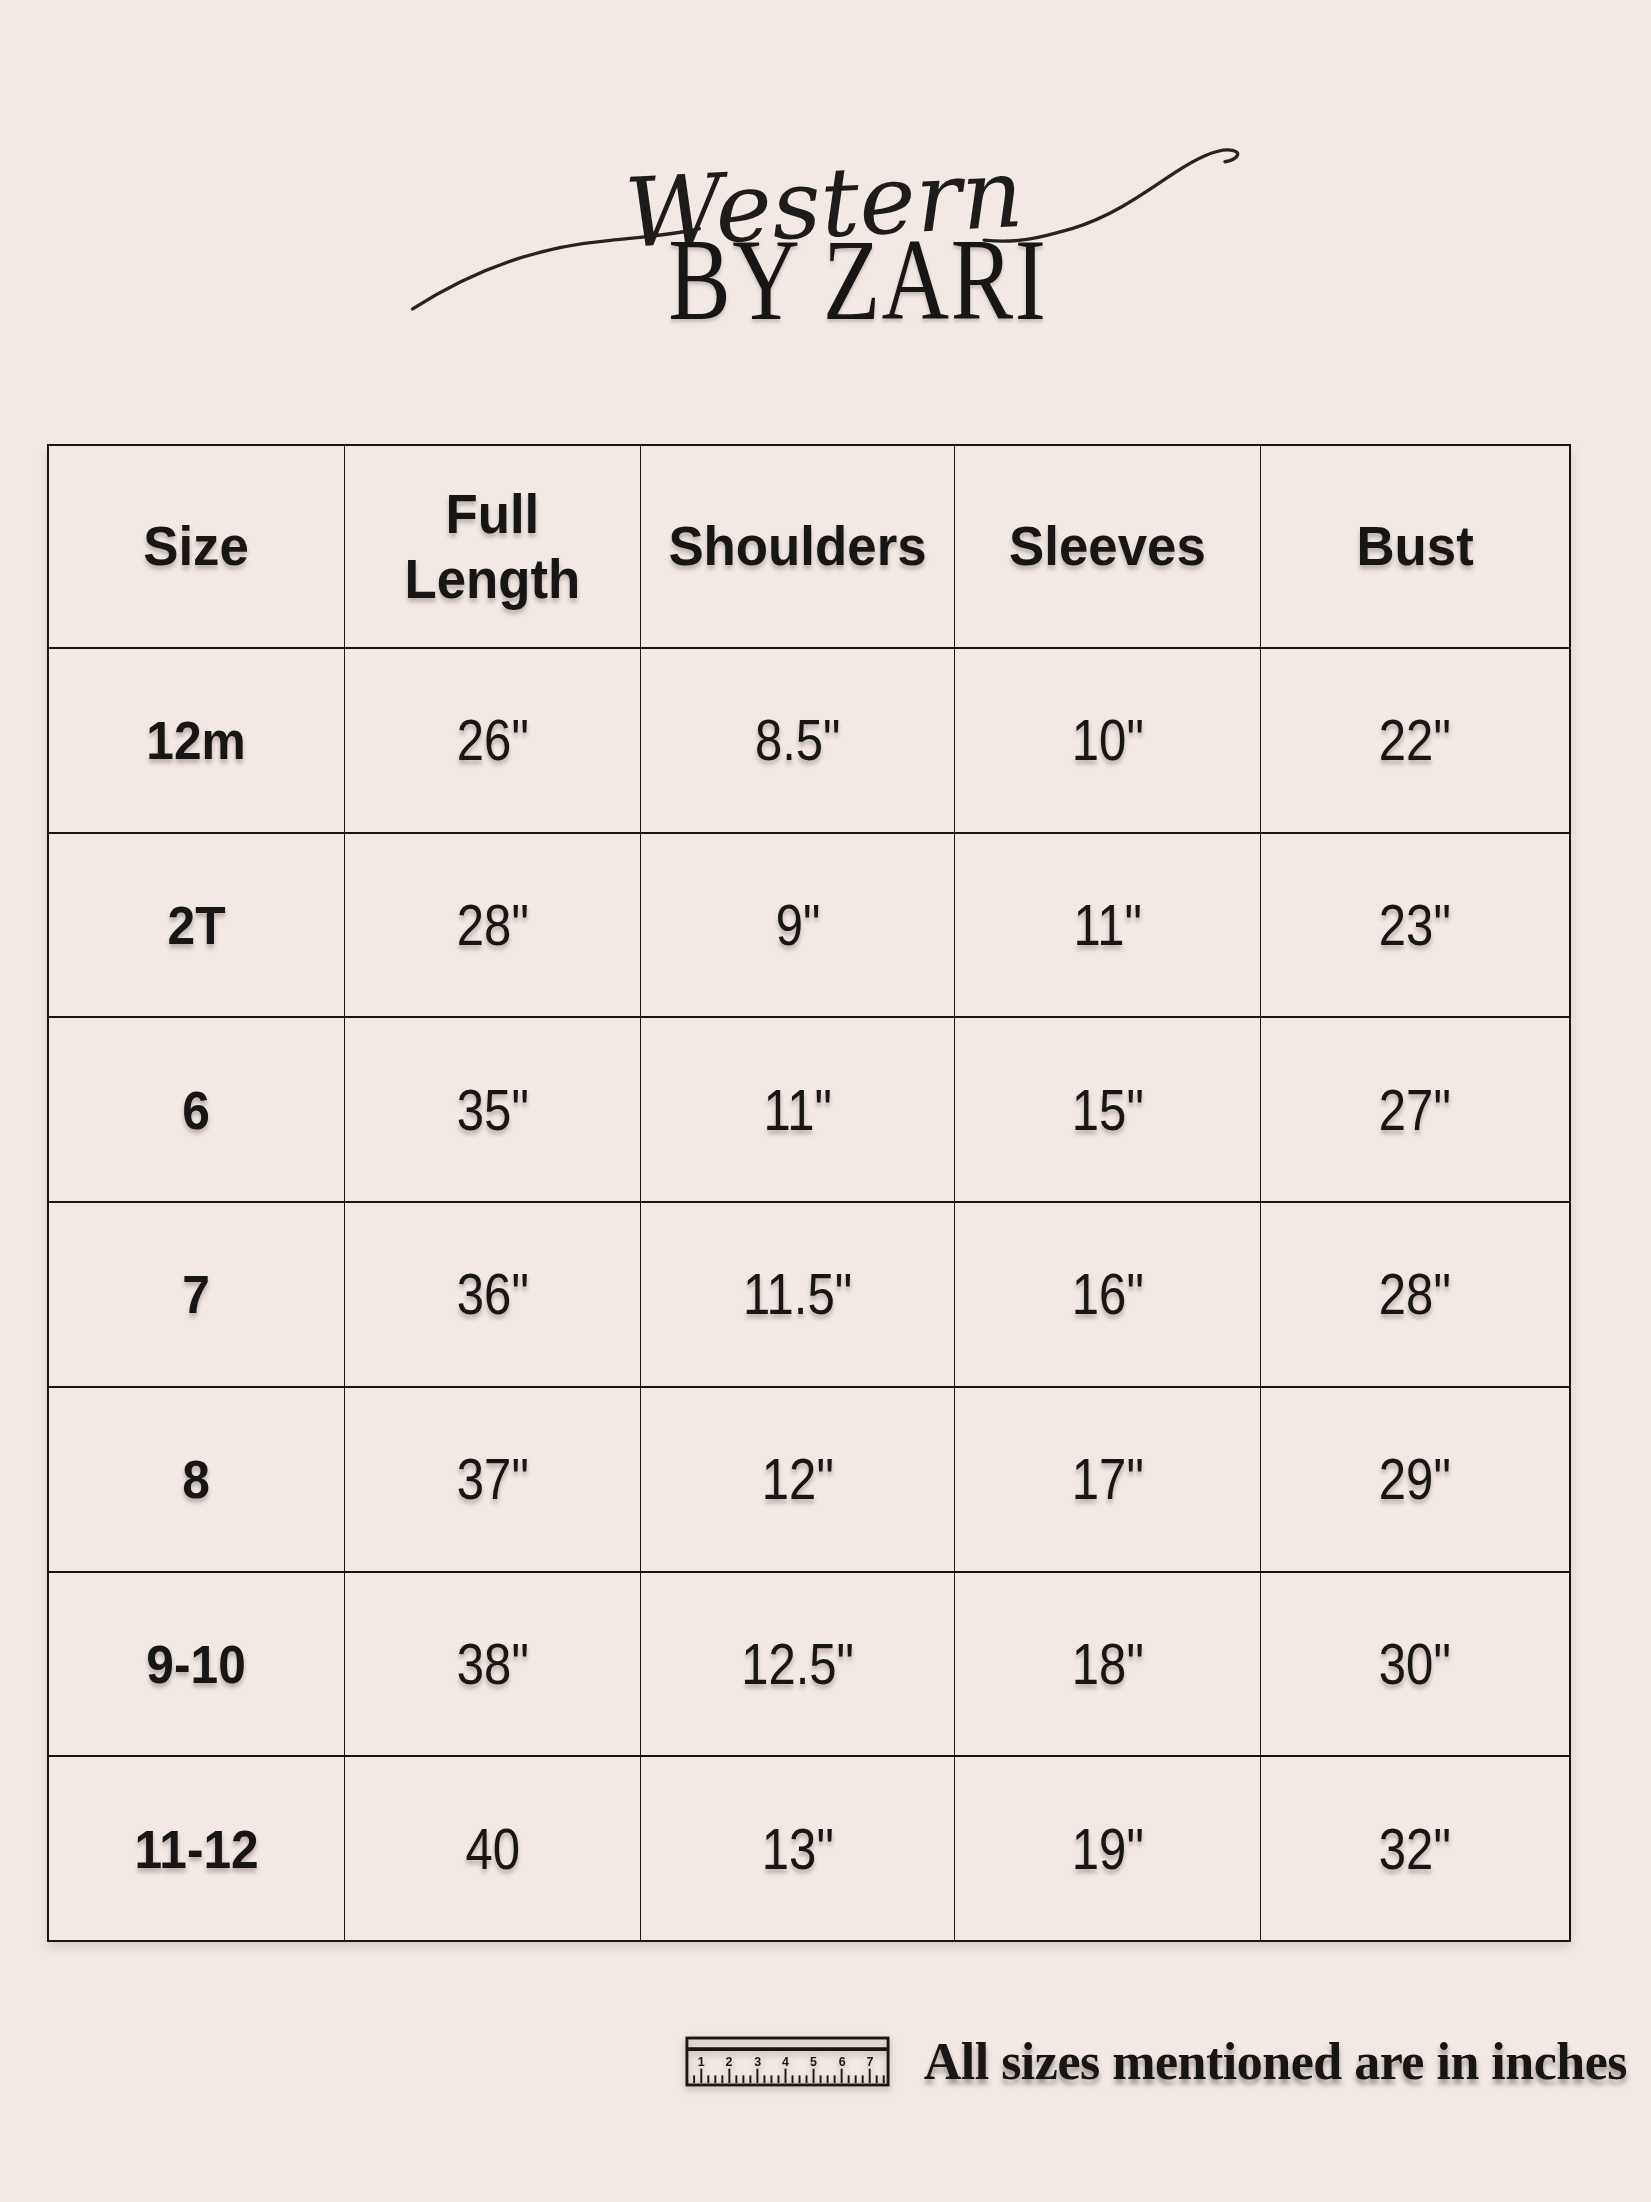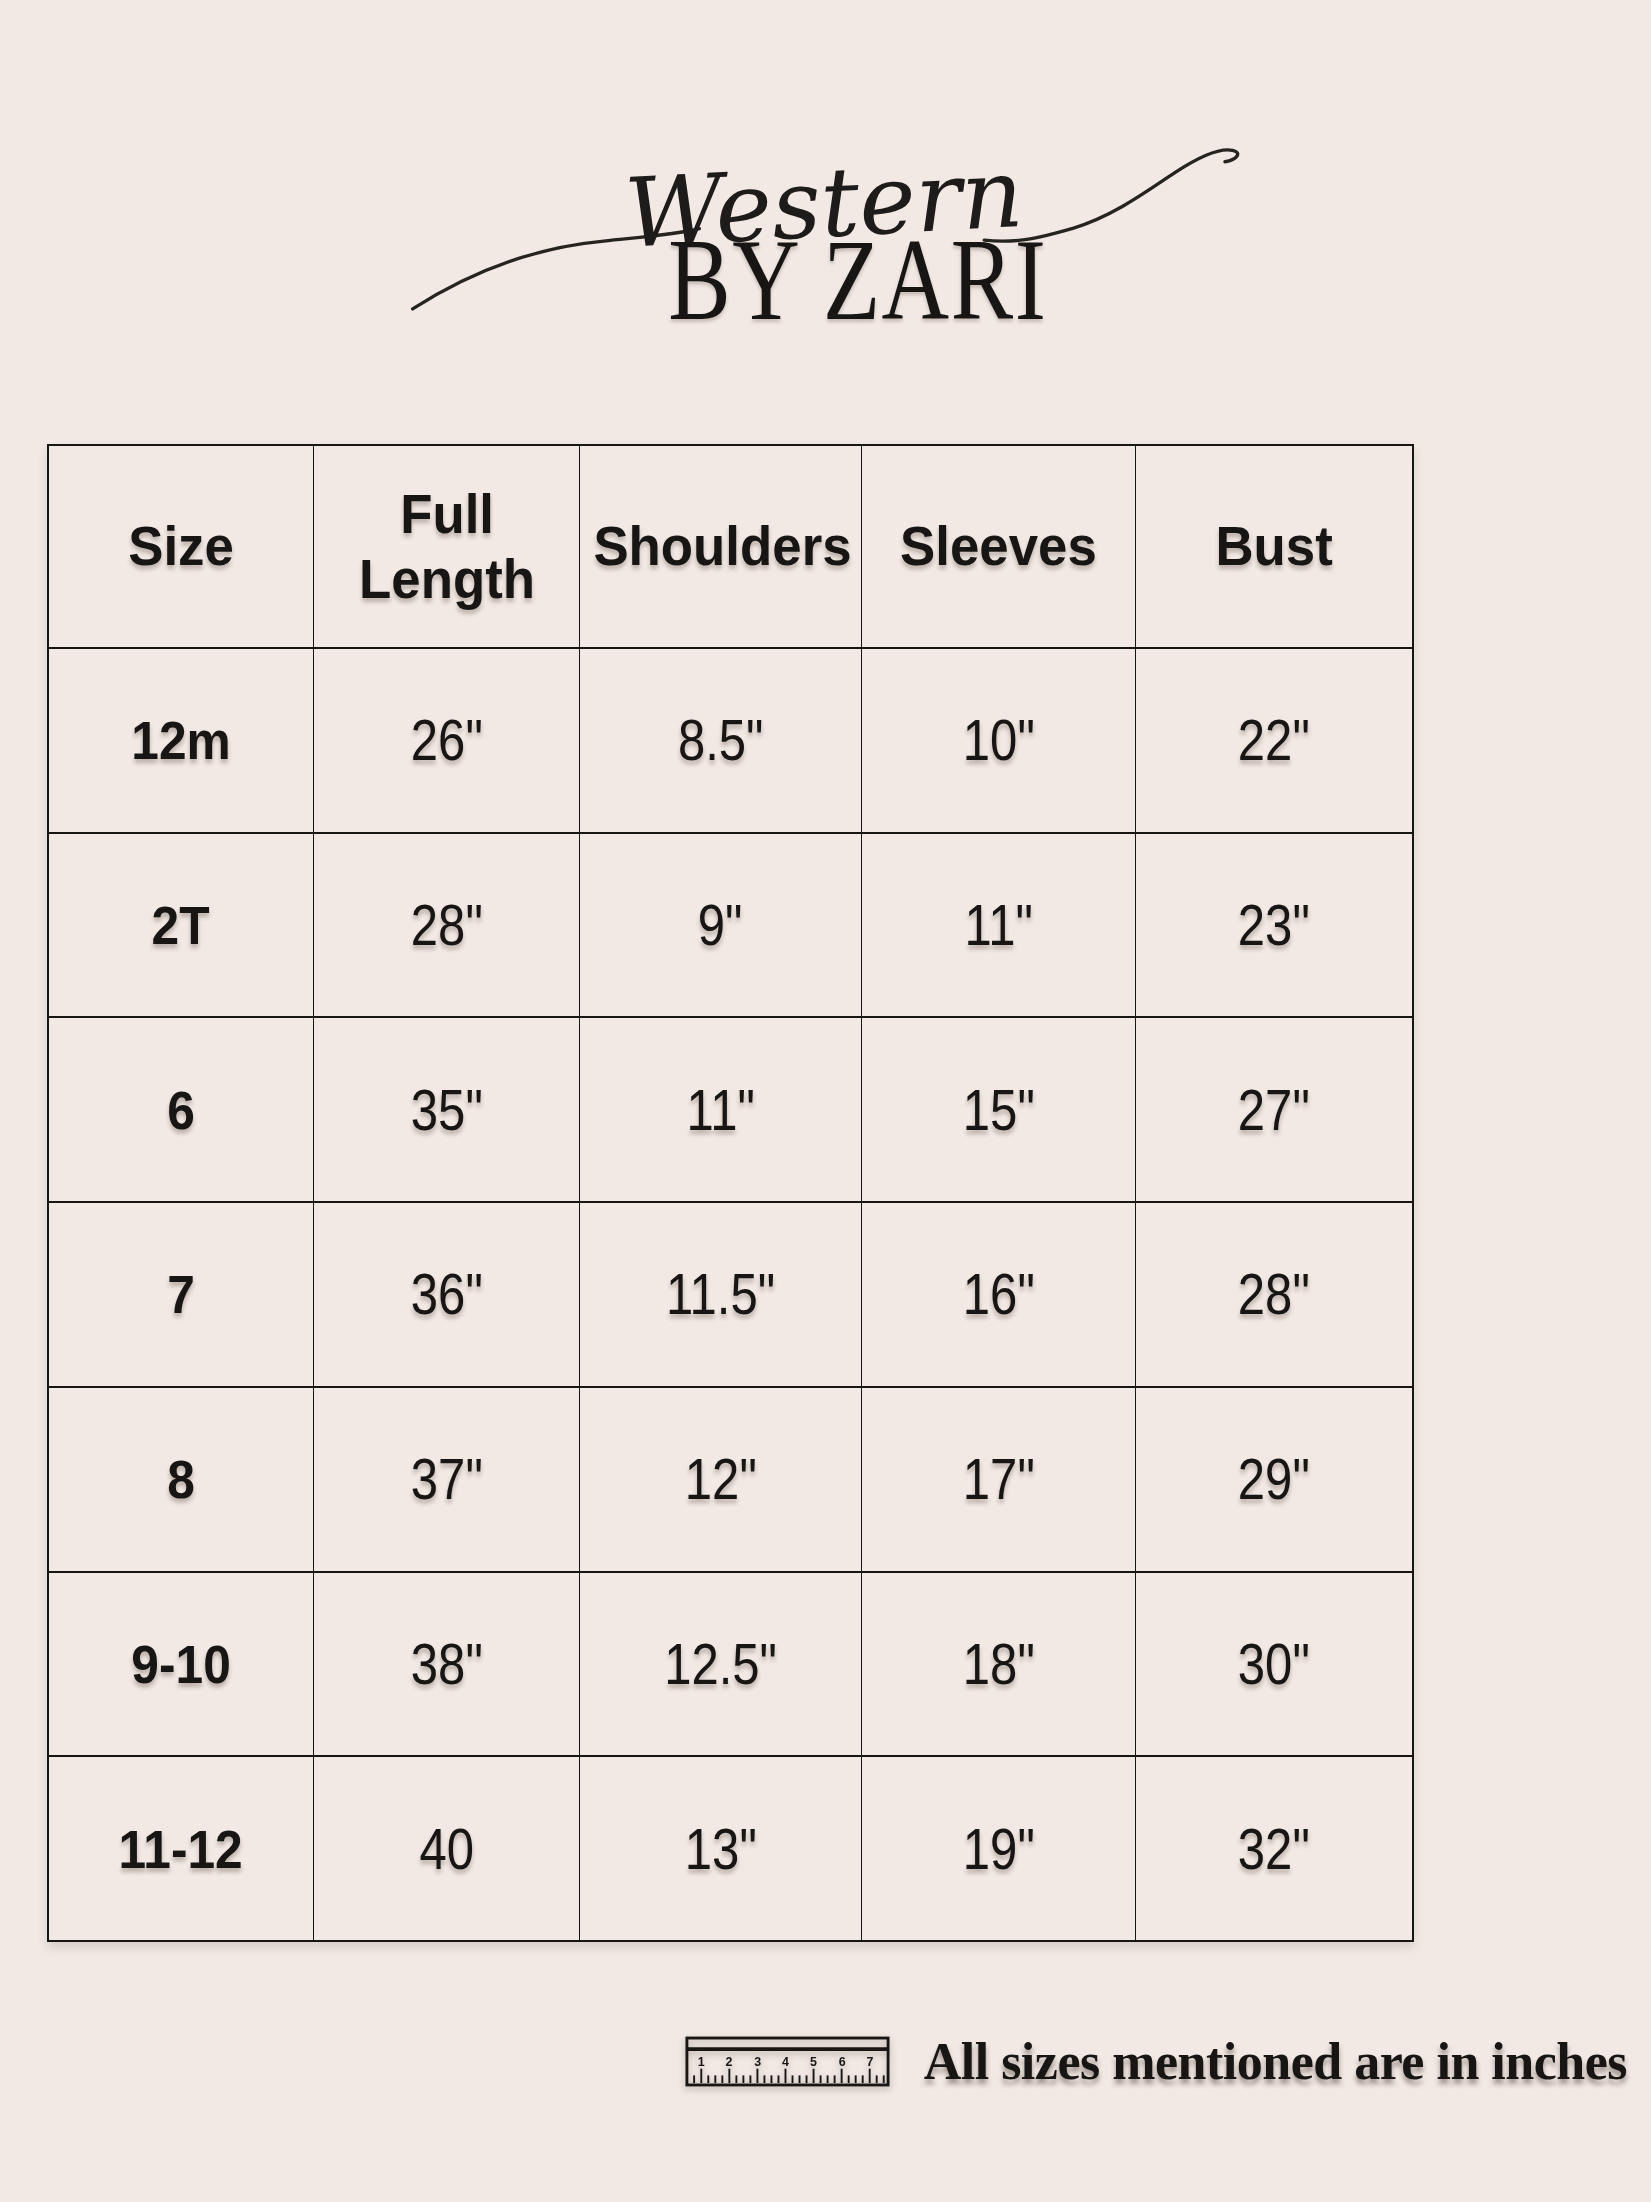--- a/index.html
+++ b/index.html
@@ -38,21 +38,21 @@
     transform-origin: center;
     text-shadow: 0 2.9px 3.8px rgba(70, 52, 44, 0.25);
     white-space: nowrap;
   }
 
   
   .size-table {
     position: absolute;
     left: 47px;
     top: 444px;
-    width: 1367px;
+    width: 1524px;
     height: 1498px;
     border-collapse: collapse;
     table-layout: fixed;
     box-shadow: 0 5.7px 9.6px rgba(70, 52, 44, 0.15);
   }
   .size-table th, .size-table td {
     border-style: solid;
     border-color: #171614;
     border-width: 2.9px 1.9px;
     text-align: center;

